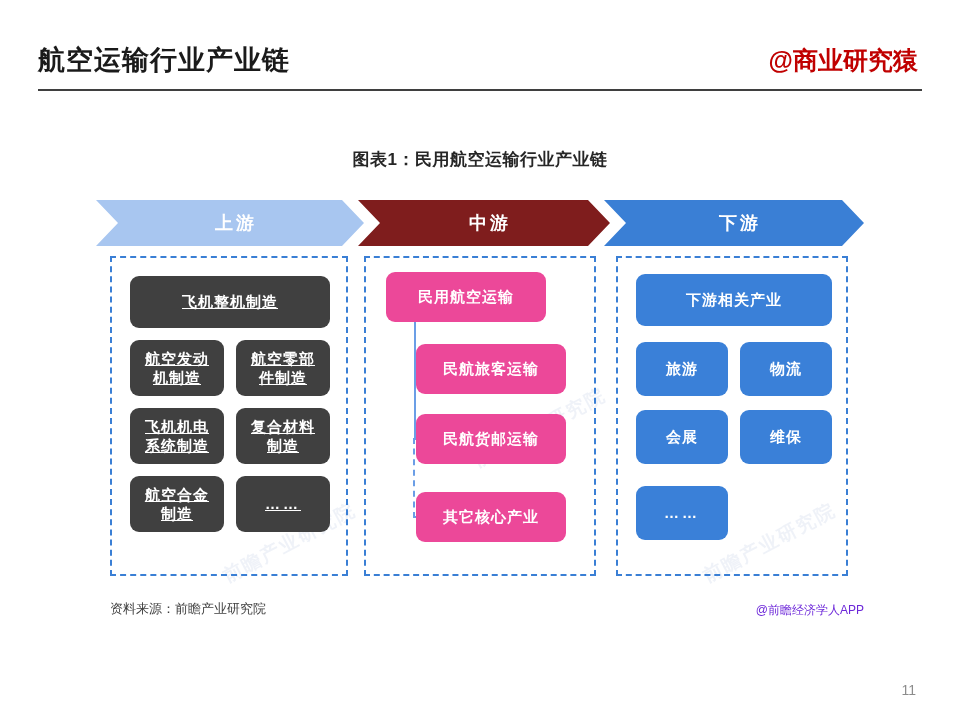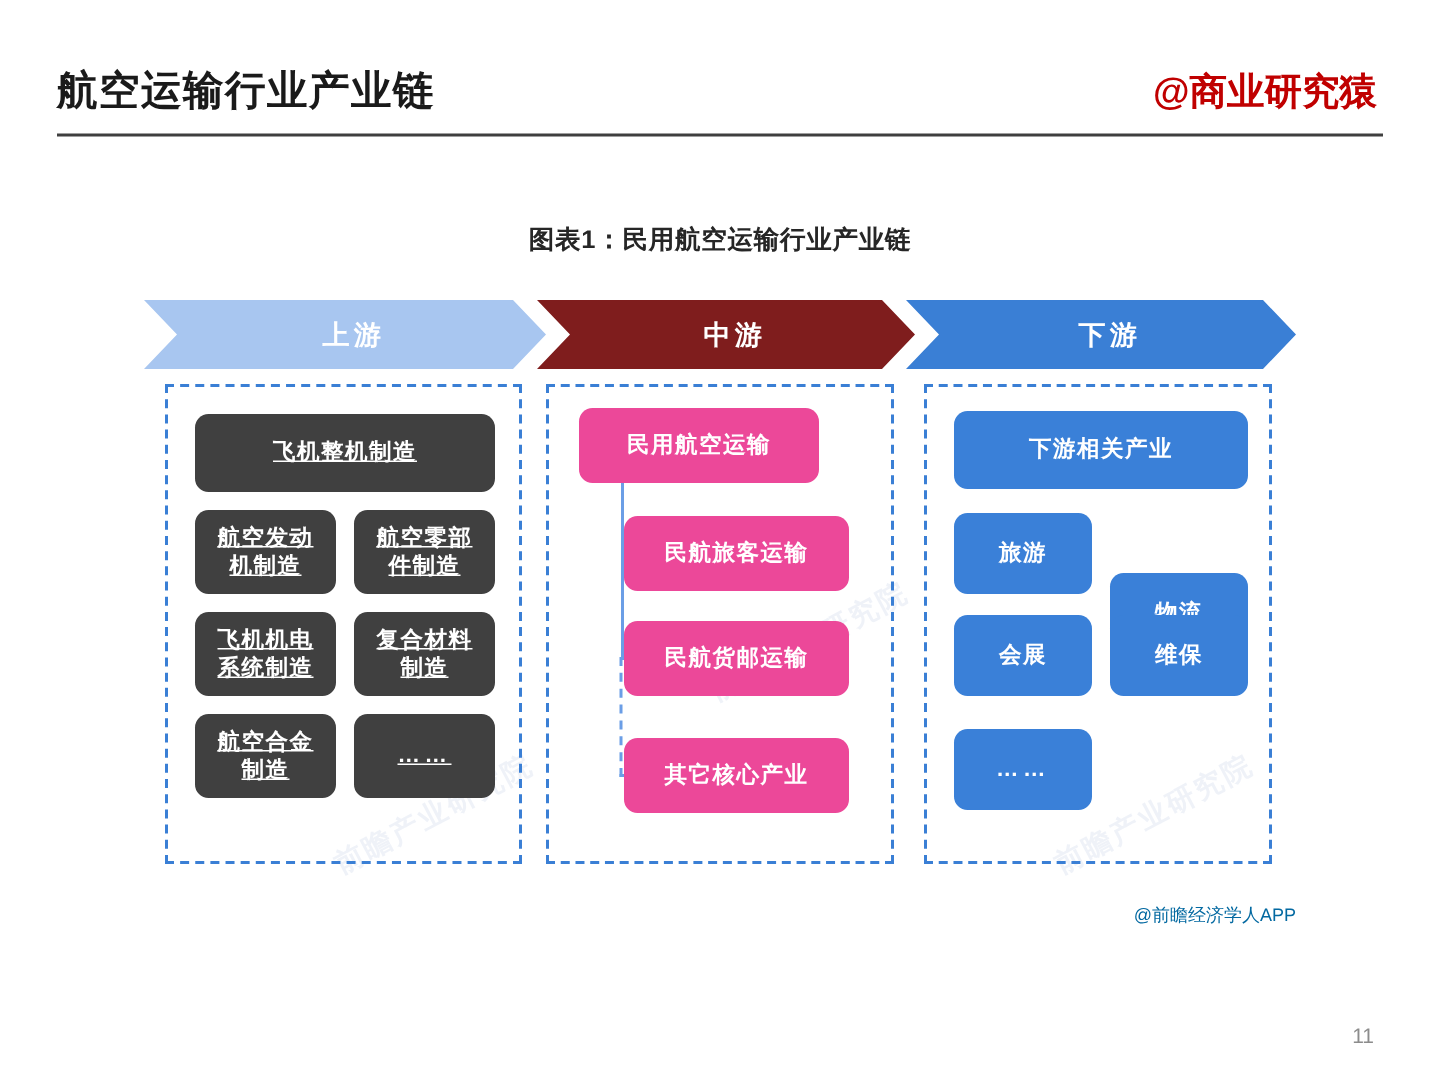--- a/index.html
+++ b/index.html
@@ -146,21 +146,21 @@
 
   
   .mid-parent { left: 20px; top: 14px;  width: 160px; height: 50px; }
   .mid-c1     { left: 50px; top: 86px;  width: 150px; height: 50px; }
   .mid-c2     { left: 50px; top: 156px; width: 150px; height: 50px; }
   .mid-c3     { left: 50px; top: 234px; width: 150px; height: 50px; }
 
   
   .dn-wide { left: 18px;  top: 16px;  width: 196px; height: 52px; }
   .dn-l1   { left: 18px;  top: 84px;  width: 92px;  height: 54px; }
-  .dn-r1   { left: 122px; top: 84px;  width: 92px;  height: 54px; margin-top: 40px; }
+  .dn-r1   { left: 122px; top: 84px;  width: 92px;  height: 54px; }
   .dn-l2   { left: 18px;  top: 152px; width: 92px;  height: 54px; }
   .dn-r2   { left: 122px; top: 152px; width: 92px;  height: 54px; }
   .dn-l3   { left: 18px;  top: 228px; width: 92px;  height: 54px; }
 
   
   .conn-vert {
     position: absolute;
     left: 48px;
     top: 64px;
     width: 2px;
@@ -196,21 +196,21 @@
     top: 452px;
     font-size: 13px;
     color: #3f3f3f;
     white-space: nowrap;
   }
   .fig-credit {
     position: absolute;
     right: 96px;
     top: 454px;
     font-size: 12px;
-    color: #0369a1;
+    color: #6d28d9;
     white-space: nowrap;
   }
 
   
   .page-number {
     position: absolute;
     right: 44px;
     bottom: 22px;
     font-size: 14px;
     color: #8c8c8c;
@@ -287,16 +287,17 @@
       <div class="node tone-down dn-wide">下游相关产业</div>
       <div class="node tone-down dn-l1">旅游</div>
       <div class="node tone-down dn-r1">物流</div>
       <div class="node tone-down dn-l2">会展</div>
       <div class="node tone-down dn-r2">维保</div>
       <div class="node tone-down dn-l3 dots">……</div>
     </div>
 
   </div>
 
+  <div class="fig-source">资料来源：前瞻产业研究院</div>
   <div class="fig-credit">@前瞻经济学人APP</div>
 </div>
 
 <div class="page-number">11</div>
 
 </body></html>

